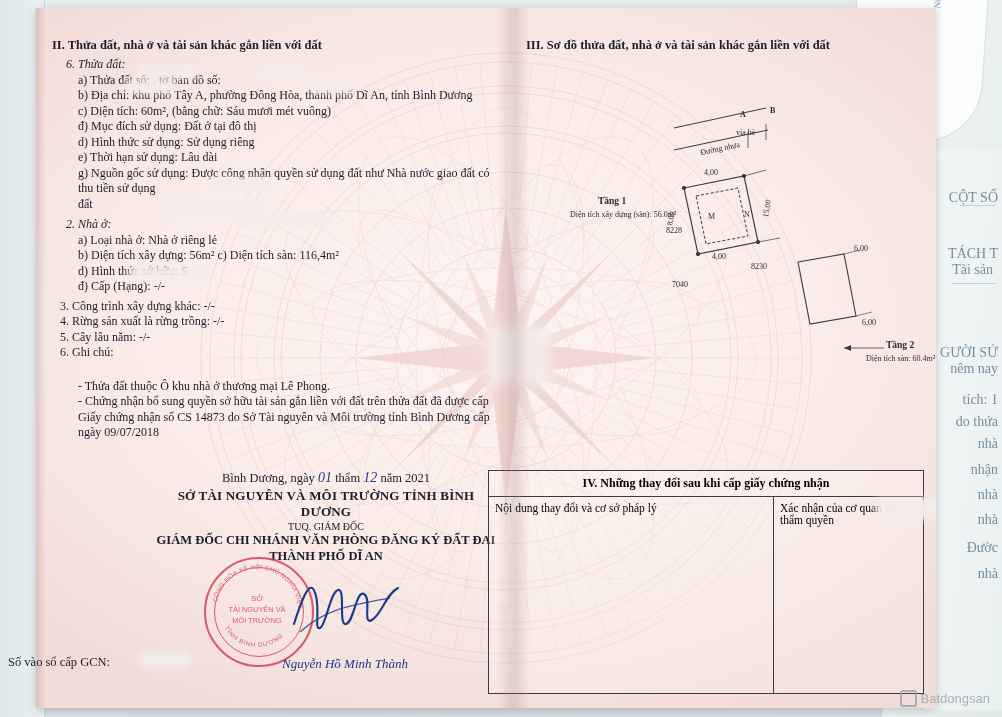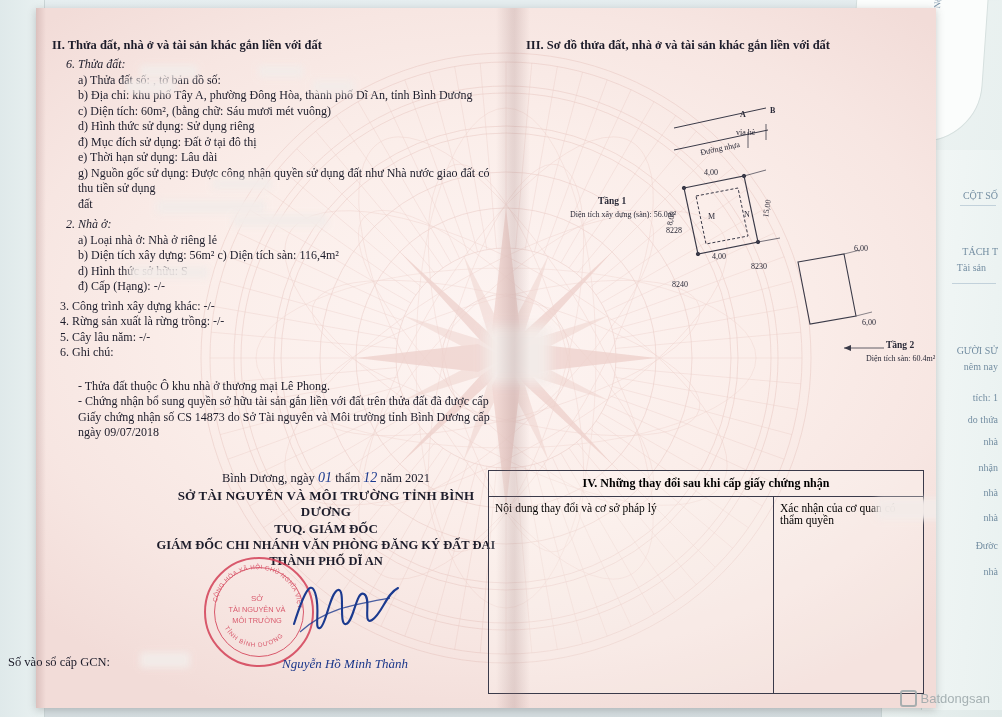--- a/index.html
+++ b/index.html
@@ -68,21 +68,21 @@
   .rline {
     position: absolute;
     right: 6px;
     height: 1px;
     background: #9fb4c6;
     opacity: .55;
   }
   .rtext {
     position: absolute;
     font-family: "Liberation Serif", serif;
-    font-size: 10px;
+    font-size: 14px;
     color: #4a6b86;
     opacity: .75;
     white-space: nowrap;
   }
   .rtext-rot {
     position: absolute;
     font-size: 9px;
     color: #5c7a94;
     opacity: .8;
     transform: rotate(-86deg);
@@ -148,21 +148,21 @@
   .footer {
     position: absolute;
     left: 120px;
     top: 462px;
     width: 340px;
     text-align: center;
     color: #1c1c2a;
   }
   .footer .l1 { font-size: 12.5px; }
   .footer .l2 { font-size: 13px; font-weight: bold; letter-spacing: .2px; margin-top: 2px;}
-  .footer .l3 { font-size: 13px; font-weight: bold; margin-top: 1px;}
+  .footer .l3 { font-size: 10px; font-weight: normal; margin-top: 1px;}
   .footer .l4 { font-size: 12.5px; font-weight: bold; margin-top: 1px;}
   .footer .l5 { font-size: 12.5px; font-weight: bold; margin-top: 1px;}
   .hw { font-family: "Liberation Serif", serif; font-style: italic; color: #1b3a8f; }
 
   .stamp {
     position: absolute;
     left: 168px;
     top: 549px;
     width: 106px;
     height: 106px;
@@ -261,21 +261,21 @@
   <div class="desk"></div>
   <div class="paper-left"></div>
   <div class="paper-right"></div>
   <div class="paper-right-2"></div>
   <div class="paper-topright"></div>
 
   <div class="rtext-rot" style="left:932px; top:8px;">Nội dung ghi</div>
   <div class="rtext" style="right:4px; top:190px;">CỘT SỐ</div>
   <div class="rline" style="top:205px; width:36px;"></div>
   <div class="rtext" style="right:4px; top:246px;">TÁCH T</div>
-  <div class="rtext" style="right:16px; top:262px;">Tài sản</div>
+  <div class="rtext" style="right:9px; top:262px;">Tài sản</div>
   <div class="rline" style="top:283px; width:44px;"></div>
   <div class="rtext" style="right:4px; top:345px;">GƯỜI SỬ</div>
   <div class="rtext" style="right:4px; top:361px;">nêm nay</div>
   <div class="rtext" style="right:4px; top:392px;">tích: 1</div>
   <div class="rtext" style="right:4px; top:414px;">do thứa</div>
   <div class="rtext" style="right:4px; top:436px;">nhà</div>
   <div class="rtext" style="right:4px; top:462px;">nhận</div>
   <div class="rtext" style="right:4px; top:487px;">nhà</div>
   <div class="rtext" style="right:4px; top:512px;">nhà</div>
   <div class="rtext" style="right:4px; top:540px;">Đườc</div>
@@ -417,22 +417,22 @@
         </g>
       </svg>
     </div>
 
     <div class="blk" style="left:16px; top:30px; width:440px;">
       <div class="sec-title">II. Thửa đất, nhà ở và tài sản khác gắn liền với đất</div>
       <div class="ln italic indent1" style="margin-top:4px;">6. Thửa đất:</div>
       <div class="ln indent2">a) Thửa đất số:                , tờ bản đồ số:</div>
       <div class="ln indent2">b) Địa chỉ:  khu phố        Tây A, phường Đông Hòa, thành phố Dĩ An, tỉnh Bình Dương</div>
       <div class="ln indent2">c) Diện tích:        60m², (bằng chữ: Sáu mươi mét vuông)</div>
+      <div class="ln indent2">đ) Mục đích sử dụng:   Đất ở tại đô thị</div>
       <div class="ln indent2">d) Hình thức sử dụng:   Sử dụng riêng</div>
-      <div class="ln indent2">đ) Mục đích sử dụng:   Đất ở tại đô thị</div>
       <div class="ln indent2">e) Thời hạn sử dụng:  Lâu dài</div>
       <div class="ln indent2" style="white-space:normal;">g) Nguồn gốc sử dụng: Được công nhận quyền sử dụng đất như Nhà nước giao đất có thu tiền sử dụng</div>
       <div class="ln indent2">đất</div>
 
       <div class="ln italic indent1" style="margin-top:5px;">2. Nhà ở:</div>
       <div class="ln indent2">a) Loại nhà ở:     Nhà ở riêng lẻ</div>
       <div class="ln indent2">b) Diện tích xây dựng:   56m²                   c) Diện tích sàn:   116,4m²</div>
       <div class="ln indent2">d) Hình thức sở hữu:   S</div>
       <div class="ln indent2">đ) Cấp (Hạng): -/-</div>
 
@@ -496,21 +496,21 @@
       <div class="sk-lbl" style="left:92px; top:18px; font-weight:bold;">A</div>
       <div class="sk-lbl" style="left:122px; top:14px; font-weight:bold;">B</div>
       <div class="sk-lbl" style="left:56px; top:76px;">4,00</div>
       <div class="sk-lbl" style="left:16px; top:122px; transform:rotate(-78deg);">8,00</div>
       <div class="sk-lbl" style="left:64px; top:160px;">4,00</div>
       <div class="sk-lbl" style="left:110px; top:112px; transform:rotate(-80deg);">15,00</div>
       <div class="sk-lbl" style="left:206px; top:152px;">6,00</div>
       <div class="sk-lbl" style="left:214px; top:226px;">6,00</div>
       <div class="sk-lbl" style="left:18px; top:134px;">8228</div>
       <div class="sk-lbl" style="left:72px; top:170px;padding-left:31px;">8230</div>
-      <div class="sk-lbl" style="left:24px; top:188px;">8240</div>
+      <div class="sk-lbl" style="left:24px; top:188px;">7040</div>
       <div class="sk-lbl" style="left:60px; top:120px;">M</div>
       <div class="sk-lbl" style="left:96px; top:118px;">N</div>
 
       <div class="sk-lbl sk-lbl-b" style="left:-50px; top:104px;">Tầng 1</div>
       <div class="sk-lbl" style="left:-78px; top:118px;">Diện tích xây dựng (sàn): 56.0m²</div>
       <div class="sk-lbl sk-lbl-b" style="left:238px; top:248px;text-align:center;">Tầng 2</div>
       <div class="sk-lbl" style="left:218px; top:262px;">Diện tích sàn: 60.4m²</div>
     </div>
 
     <div class="footer">

